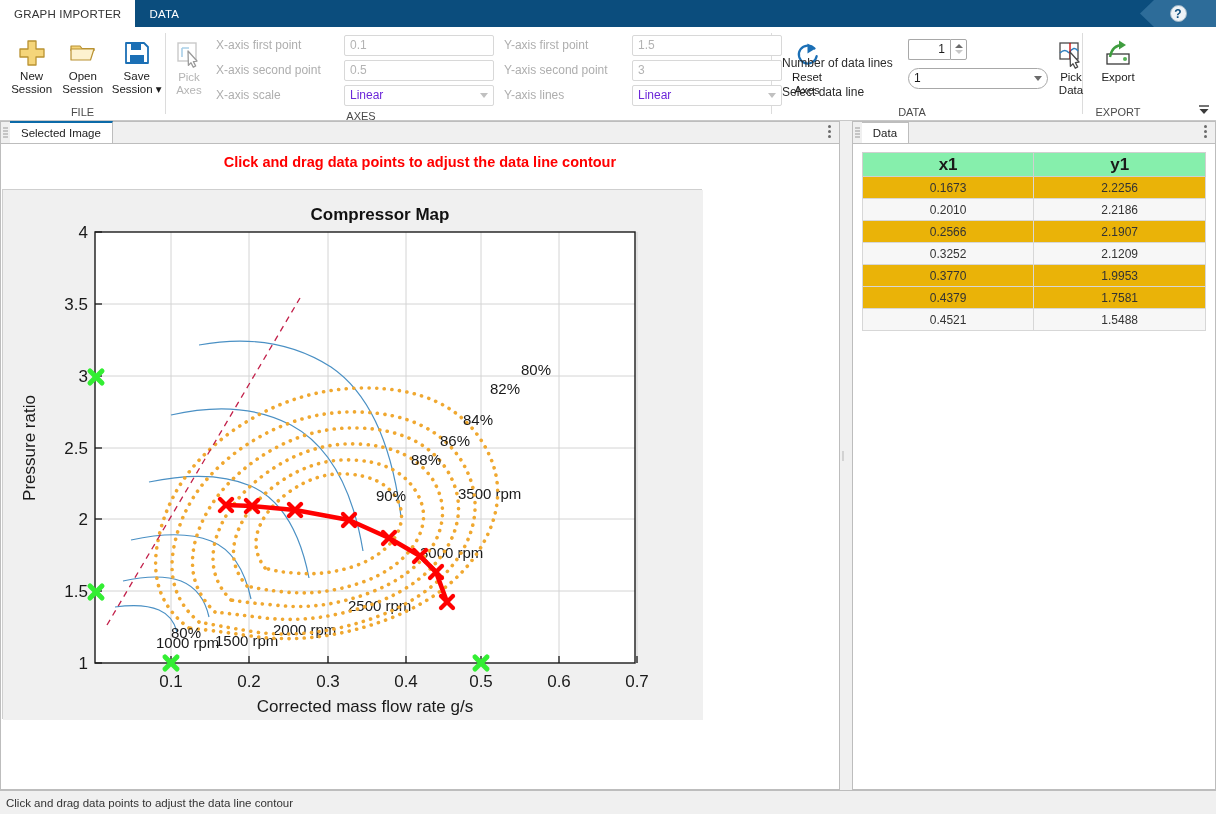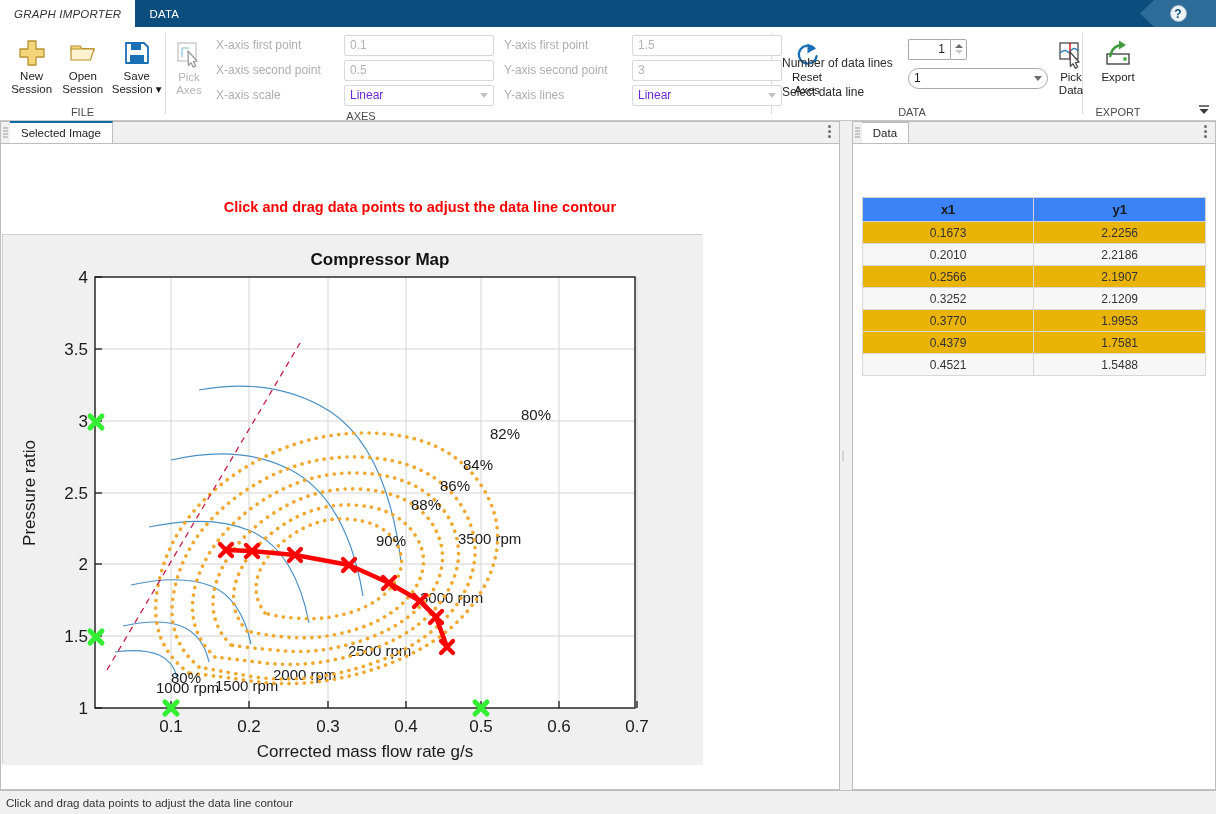--- a/index.html
+++ b/index.html
@@ -15,21 +15,21 @@
   
   #app { width: 1216px; height: 814px; position: relative; display: flex; flex-direction: column; }
   .ribbon-tabstrip {
     height: 27px; background: #0b4d7d; position: relative; display: flex; align-items: flex-end;
     flex: 0 0 27px;
   }
   .rtab {
     height: 27px; padding: 0 14px; display: flex; align-items: center;
     color: #ffffff; font-size: 11.5px; letter-spacing: .2px; cursor: default;
   }
-  .rtab.active { background: #ffffff; color: #333; font-style: italic; }
+  .rtab.active { background: #ffffff; color: #333; }
   .helpbtn {
     position: absolute; right: 0; top: 0; height: 27px; width: 76px;
     display: flex; align-items: center; justify-content: center;
   }
   .helpchev {
     position:absolute; left:0; top:0; width:76px; height:27px;
     background:#2d6c99;
     clip-path: polygon(14px 0, 100% 0, 100% 100%, 14px 100%, 0 50%);
   }
   .qmark {
@@ -66,21 +66,21 @@
     height: 21px; border: 1px solid #d8d8d8; background: #fff; color: #6d28d9;
     font-size: 12px; padding: 0 5px; display: flex; align-items: center;
     justify-content: space-between; border-radius: 2px;
   }
   .caret { width: 0; height: 0; border-left: 4px solid transparent; border-right: 4px solid transparent;
            border-top: 5px solid #c0c0c0; margin-left: 6px; }
   .caret.on { border-top-color: #6b6b6b; }
   .collapse-ribbon { position: absolute; right: 4px; bottom: 2px; width: 16px; height: 16px; }
   
   .main { flex: 1; display: flex; background: #f0f0f0; padding: 0; }
-  .panel { background: #fff; border: 1px solid #bdbdbd; display: flex; flex-direction: column; gap: 45px; }
+  .panel { background: #fff; border: 1px solid #bdbdbd; display: flex; flex-direction: column; }
   .panel-tabbar {
     height: 22px; background: #f0f0f0; border-bottom: 1px solid #bdbdbd;
     display: flex; align-items: stretch; position: relative;
   }
   .griphandle { width: 9px; display:flex; align-items:center; justify-content:center; }
   .ptab {
     background: #fff; border-right: 1px solid #bdbdbd; border-top: 2px solid #0b6aa8;
     padding: 0 11px; display: flex; align-items: center; font-size: 11.5px; color: #222;
     margin-top: -1px;
   }
@@ -95,21 +95,21 @@
     text-align: center; font-size: 14.5px; font-weight: bold; color: #ff0000;
   }
   .figure {
     position: absolute; left: 1px; top: 45px; width: 700px; height: 530px;
     background: #f0f0f0; border: 1px solid #cfcfcf;
   }
   
   #datapanel { width: 366px; margin-left: 6px; }
   .tbl { width: 100%; border-collapse: collapse; font-size: 12px; table-layout: fixed; }
   .tbl th {
-    background: #3b82f6; border: 1px solid #d0d0d0; height: 24px; font-size: 13px;
+    background: #86efac; border: 1px solid #d0d0d0; height: 24px; font-size: 17px;
     font-weight: bold; color: #1a1a1a;
   }
   .tbl td {
     border: 1px solid #d7d7d7; height: 22px; text-align: center; color: #333;
     background: #eab308;
   }
   .tbl tr.alt td { background: #f7f7f7; }
   .tblwrap { padding: 8px 9px 0 9px; flex: 1; background: #fff; }
   
   .statusbar {

